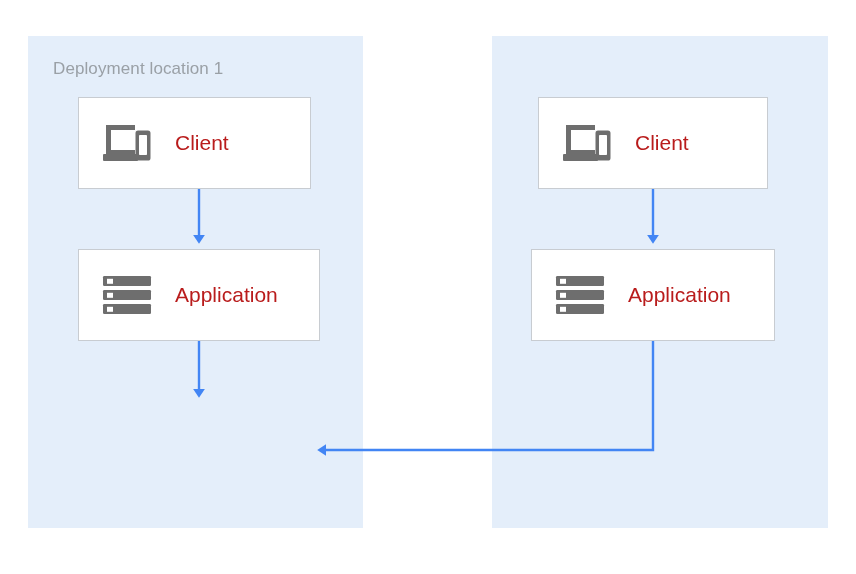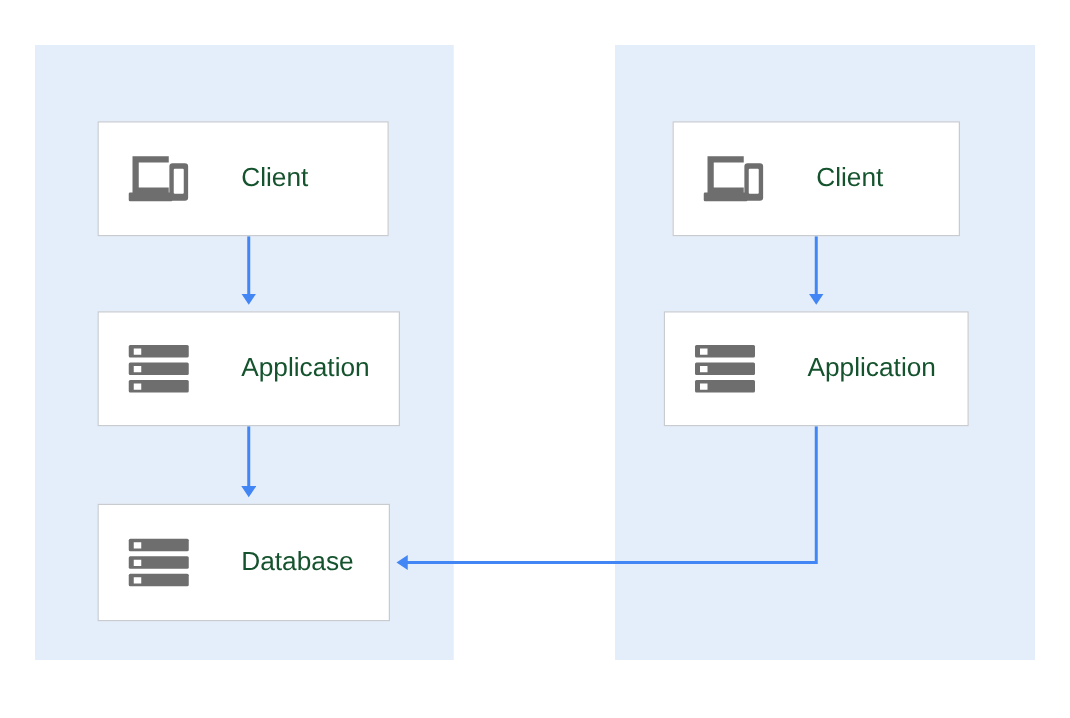--- a/index.html
+++ b/index.html
@@ -32,42 +32,43 @@
     align-items:center;
   }
   .node .ico{
     flex:0 0 auto;
     margin-left:22px;
     display:flex;
     align-items:center;
     justify-content:center;
   }
   .node .lbl{
-    margin-left:40px;
+    margin-left:22px;
     font-size:21px;
-    color:#14532d;
+    color:#b91c1c;
     white-space:nowrap;
   }
 
   svg.wires{
     position:absolute;
     left:0;top:0;
     width:856px;height:574px;
     overflow:visible;
     pointer-events:none;
   }
 </style>
 </head>
 <body>
 
 <div id="stage">
 
   <div class="zone" style="left:28px;top:36px;width:335px;height:492px;"></div>
   <div class="zone" style="left:492px;top:36px;width:336px;height:492px;"></div>
 
+  <div class="zone-label" style="left:53px;top:59px;">Deployment location 1</div>
 
   <svg class="wires" viewBox="0 0 856 574">
     <defs>
       <marker id="arrowDown" markerWidth="12" markerHeight="12" refX="3.2" refY="6" orient="auto" markerUnits="userSpaceOnUse">
         <path d="M0,0 L9,6 L0,12 Z" fill="#4285f4"></path>
       </marker>
     </defs>
 
     <g>
       <line x1="199" y1="188" x2="199" y2="238" stroke="#4285f4" stroke-width="2.4" marker-end="url(#arrowDown)"></line>
@@ -105,33 +106,20 @@
         <rect x="2" y="17" width="48" height="10" rx="1.2" fill="#6e6e6e"></rect>
         <rect x="2" y="31" width="48" height="10" rx="1.2" fill="#6e6e6e"></rect>
         <rect x="6" y="5.8" width="6" height="5" fill="#ffffff"></rect>
         <rect x="6" y="19.8" width="6" height="5" fill="#ffffff"></rect>
         <rect x="6" y="33.8" width="6" height="5" fill="#ffffff"></rect>
       </svg>
     </span>
     <span class="lbl">Application</span>
   </div>
 
-  <div class="node" style="left:78px;top:403px;width:234px;height:94px;">
-    <span class="ico">
-      <svg width="52" height="44" viewBox="0 0 52 44" aria-hidden="true">
-        <rect x="2" y="3" width="48" height="10" rx="1.2" fill="#6e6e6e"></rect>
-        <rect x="2" y="17" width="48" height="10" rx="1.2" fill="#6e6e6e"></rect>
-        <rect x="2" y="31" width="48" height="10" rx="1.2" fill="#6e6e6e"></rect>
-        <rect x="6" y="5.8" width="6" height="5" fill="#ffffff"></rect>
-        <rect x="6" y="19.8" width="6" height="5" fill="#ffffff"></rect>
-        <rect x="6" y="33.8" width="6" height="5" fill="#ffffff"></rect>
-      </svg>
-    </span>
-    <span class="lbl">Database</span>
-  </div>
 
   <div class="node" style="left:538px;top:97px;width:230px;height:92px;">
     <span class="ico">
       <svg width="52" height="44" viewBox="0 0 52 44" aria-hidden="true">
         <path d="M5,4 h29 v5 h-24 v20 h24 v5 h-29 z" fill="#6e6e6e"></path>
         <rect x="2" y="33" width="35" height="7" rx="1" fill="#6e6e6e"></rect>
         <rect x="34.5" y="9.5" width="15" height="30" rx="2.6" fill="#6e6e6e"></rect>
         <rect x="38" y="14" width="8" height="20" rx="0.8" fill="#ffffff"></rect>
       </svg>
     </span>

